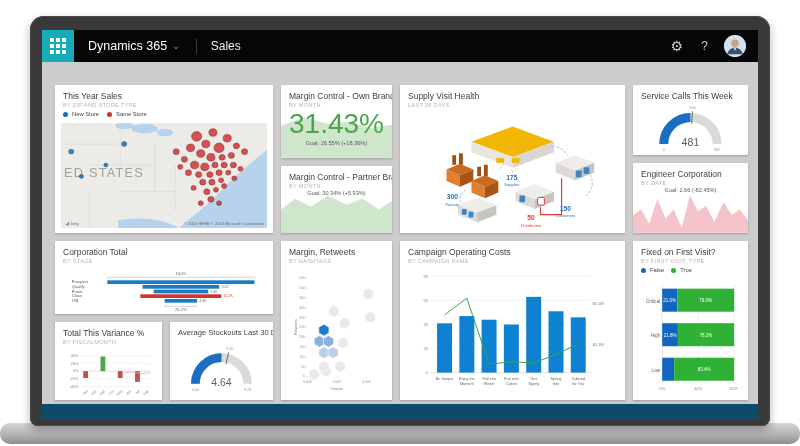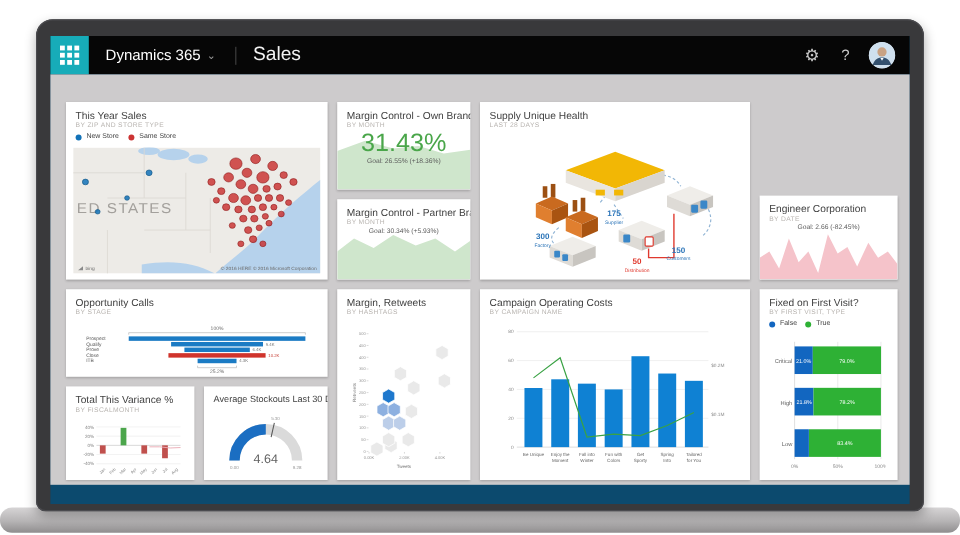--- a/index.html
+++ b/index.html
@@ -11,42 +11,42 @@
     border-radius:14px 14px 8px 8px;box-shadow:0 4px 10px rgba(0,0,0,.3), inset 0 0 0 1px #4a4a4e;z-index:1;}
   .screen{position:absolute;left:12px;top:14px;width:716px;height:390px;background:#0c4a6e;}
   
   .nav{position:absolute;left:0;top:0;width:716px;height:32px;background:#060606;display:flex;align-items:center;}
   .waffle{width:32px;height:32px;background:#17acb9;display:flex;align-items:center;justify-content:center;cursor:pointer;}
   .waffle-grid{display:grid;grid-template-columns:repeat(3,4px);grid-template-rows:repeat(3,4px);gap:2px;}
   .waffle-grid span{background:#fff;display:block;}
   .nav-app{color:#fff;font-size:12.5px;margin-left:14px;}
   .nav-caret{color:#9a9a9a;font-size:9px;margin-left:5px;}
   .nav-div{width:1px;height:15px;background:#3d3d3d;margin:0 14px 0 16px;}
-  .nav-item{color:#f2f2f2;font-size:16px;}
+  .nav-item{color:#f2f2f2;font-size:12px;}
   .nav-spacer{flex:1;}
   .nav-gear{color:#c9c9c9;font-size:14px;margin-right:18px;cursor:pointer;}
   .nav-help{color:#c9c9c9;font-size:12.5px;margin-right:16px;cursor:pointer;}
   .avatar{width:22px;height:22px;border-radius:50%;overflow:hidden;margin-right:12px;cursor:pointer;background:#d9e6f2;}
   
   .canvas{position:absolute;left:0;top:32px;width:716px;height:342px;background:#cdcbcc;}
   .tile{position:absolute;background:#fff;box-shadow:0 1px 2px rgba(0,0,0,.22);box-sizing:border-box;
     padding:6px 8px;overflow:hidden;cursor:pointer;}
   .t-title{font-size:8.5px;color:#3f3f3f;line-height:1.2;white-space:nowrap;}
   .t-sub{font-size:5.6px;color:#b9b5b1;letter-spacing:.3px;margin-top:1px;white-space:nowrap;}
   
   .map-legend{display:flex;align-items:center;gap:4px;margin-top:3px;}
   .lg-dot{width:5px;height:5px;border-radius:50%;display:inline-block;}
   .lg-lab{font-size:5.8px;color:#444;margin-right:4px;}
   .map-wrap{position:absolute;left:6px;right:6px;top:38px;bottom:5px;text-decoration:underline;}
   .map-wrap svg{width:100%;height:100%;}
   .map-attr{font-size:4px;fill:#6b6b6b;}
   
   .kpi-area{position:absolute;left:0;right:0;bottom:0;height:64%;width:100%;}
   .kpi-body{position:relative;text-align:center;margin-top:1px;z-index:1;}
-  .kpi-value{font-size:21px;line-height:1.05;}
+  .kpi-value{font-size:28px;line-height:1.05;}
   .kpi-green .kpi-value{color:#4aa64a;}
   .kpi-red .kpi-value{color:#d9414e;}
   .kpi-goal{font-size:5.6px;color:#5a5a5a;margin-top:1px;}
   
   .g-wrap{position:absolute;left:8px;right:8px;top:20px;bottom:2px;text-align:center;}
   .g-wrap svg{height:100%;max-width:100%;}
   .g-lab{font-size:4.3px;fill:#9a9a9a;}
   .g-val{font-size:12px;fill:#5f5f5f;}
   
   .c-wrap{position:absolute;left:6px;right:6px;top:30px;bottom:2px;text-align:center;}
@@ -174,21 +174,21 @@
           <svg class="kpi-area" viewBox="0 0 95 44" preserveAspectRatio="none">
             <polygon points="0,44 0,14 20,6 40,12 58,10 76,16 95,13 95,44" fill="#cfe6cc"></polygon>
           </svg>
           <div class="kpi-body">
             <div class="kpi-value">31.43%</div>
             <div class="kpi-goal">Goal: 26.55% (+18.36%)</div>
           </div>
         </div>
 
         <div class="tile" style="left:358px;top:23px;width:225px;height:148px">
-          <div class="t-title">Supply Unique Health</div>
+          <div class="t-title">Supply Visit Health</div>
           <div class="t-sub">LAST 28 DAYS</div>
           <div class="sc-wrap">
             <svg viewBox="0 0 209 122">
 
               <g stroke="#8fb3d4" stroke-width="1" stroke-dasharray="2.5,2" fill="none">
                 <path d="M92,58 Q100,48 104,44"></path>
                 <path d="M142,34 Q156,34 162,44"></path>
                 <path d="M186,64 Q192,78 180,88"></path>
                 <path d="M56,80 Q46,88 52,94"></path>
                 <path d="M104,60 Q108,66 112,72"></path>
@@ -246,20 +246,32 @@
                   <text x="42" y="96.5" text-anchor="middle" font-size="4.3" fill="#2b74b8">Factory</text>
                   <text x="160" y="102" text-anchor="middle" font-size="7" font-weight="bold" fill="#2b74b8">150</text>
                   <text x="160" y="108.5" text-anchor="middle" font-size="4.3" fill="#2b74b8">Customers</text>
                   <text x="124" y="112" text-anchor="middle" font-size="7" font-weight="bold" fill="#e0392e">50</text>
                   <text x="124" y="118.5" text-anchor="middle" font-size="4.3" fill="#e0392e">Distribution</text>
                 </g>
             </svg>
           </div>
         </div>
 
+        <div class="tile" style="left:591px;top:23px;width:115px;height:70px">
+          <div class="t-title">Service Calls This Week</div>
+          <div class="g-wrap" id="g-service"><svg viewBox="0 0 100 54">
+    <path d="M20,44 A30,30 0 0 1 80,44" stroke="#dadada" stroke-width="10" fill="none"></path>
+    <path d="M20,44 A30,30 0 0 1 50.0,14.0" stroke="#1b6ec2" stroke-width="10" fill="none"></path>
+    <line x1="51.4" y1="21.0" x2="52.3" y2="7.1" stroke="#555" stroke-width="1"></line>
+    <text x="52.6" y="5.0" class="g-lab" text-anchor="middle">500</text>
+    <text x="50" y="46" class="g-val" text-anchor="middle">481</text>
+    <text x="20" y="52" class="g-lab" text-anchor="middle">0</text>
+    <text x="80" y="52" class="g-lab" text-anchor="middle">962</text>
+  </svg></div>
+        </div>
 
         <div class="tile kpi-green" style="left:239px;top:104px;width:111px;height:67px">
           <div class="t-title">Margin Control - Partner Brands</div>
           <div class="t-sub">BY MONTH</div>
           <svg class="kpi-area" viewBox="0 0 95 44" preserveAspectRatio="none">
             <polygon points="0,44 0,20 12,9 26,17 40,6 56,15 70,9 84,20 95,11 95,44" fill="#cfe6cc"></polygon>
           </svg>
           <div class="kpi-body">
             <div class="kpi-goal">Goal: 30.34% (+5.93%)</div>
           </div>
@@ -270,21 +282,21 @@
           <div class="t-sub">BY DATE</div>
           <svg class="kpi-area" viewBox="0 0 99 50" preserveAspectRatio="none">
             <polygon points="0,50 0,30 7,24 14,40 21,12 28,34 35,24 42,44 49,8 56,26 63,20 70,38 78,16 85,30 92,24 99,36 99,50" fill="#f5c3ca"></polygon>
           </svg>
           <div class="kpi-body">
             <div class="kpi-goal">Goal: 2.66 (-82.45%)</div>
           </div>
         </div>
 
         <div class="tile" style="left:13px;top:179px;width:218px;height:73px">
-          <div class="t-title">Opportunity Calls</div>
+          <div class="t-title">Corporation Total</div>
           <div class="t-sub">BY STAGE</div>
           <div class="c-wrap" id="c-funnel"><svg viewBox="0 0 202 44">
                 <text x="119" y="4.5" font-size="4.5" fill="#6b6b6b" text-anchor="middle">100%</text>
     <path d="M40,8.5 v-1.8 h158 v1.8" stroke="#b5b5b5" stroke-width="0.6" fill="none"></path>
                 <text x="2" y="13.3" font-size="4.4" fill="#555">Prospect</text>
           <rect x="40.0" y="10" width="158.0" height="4" fill="#1b7bc4"></rect>
                 <text x="2" y="18.3" font-size="4.4" fill="#555">Qualify</text>
           <rect x="77.9" y="15" width="82.2" height="4" fill="#1b7bc4"></rect>
                 <text x="162.6" y="18.3" font-size="3.8" fill="#777">9.4K</text>
                 <text x="2" y="23.3" font-size="4.4" fill="#555">Prove</text>

